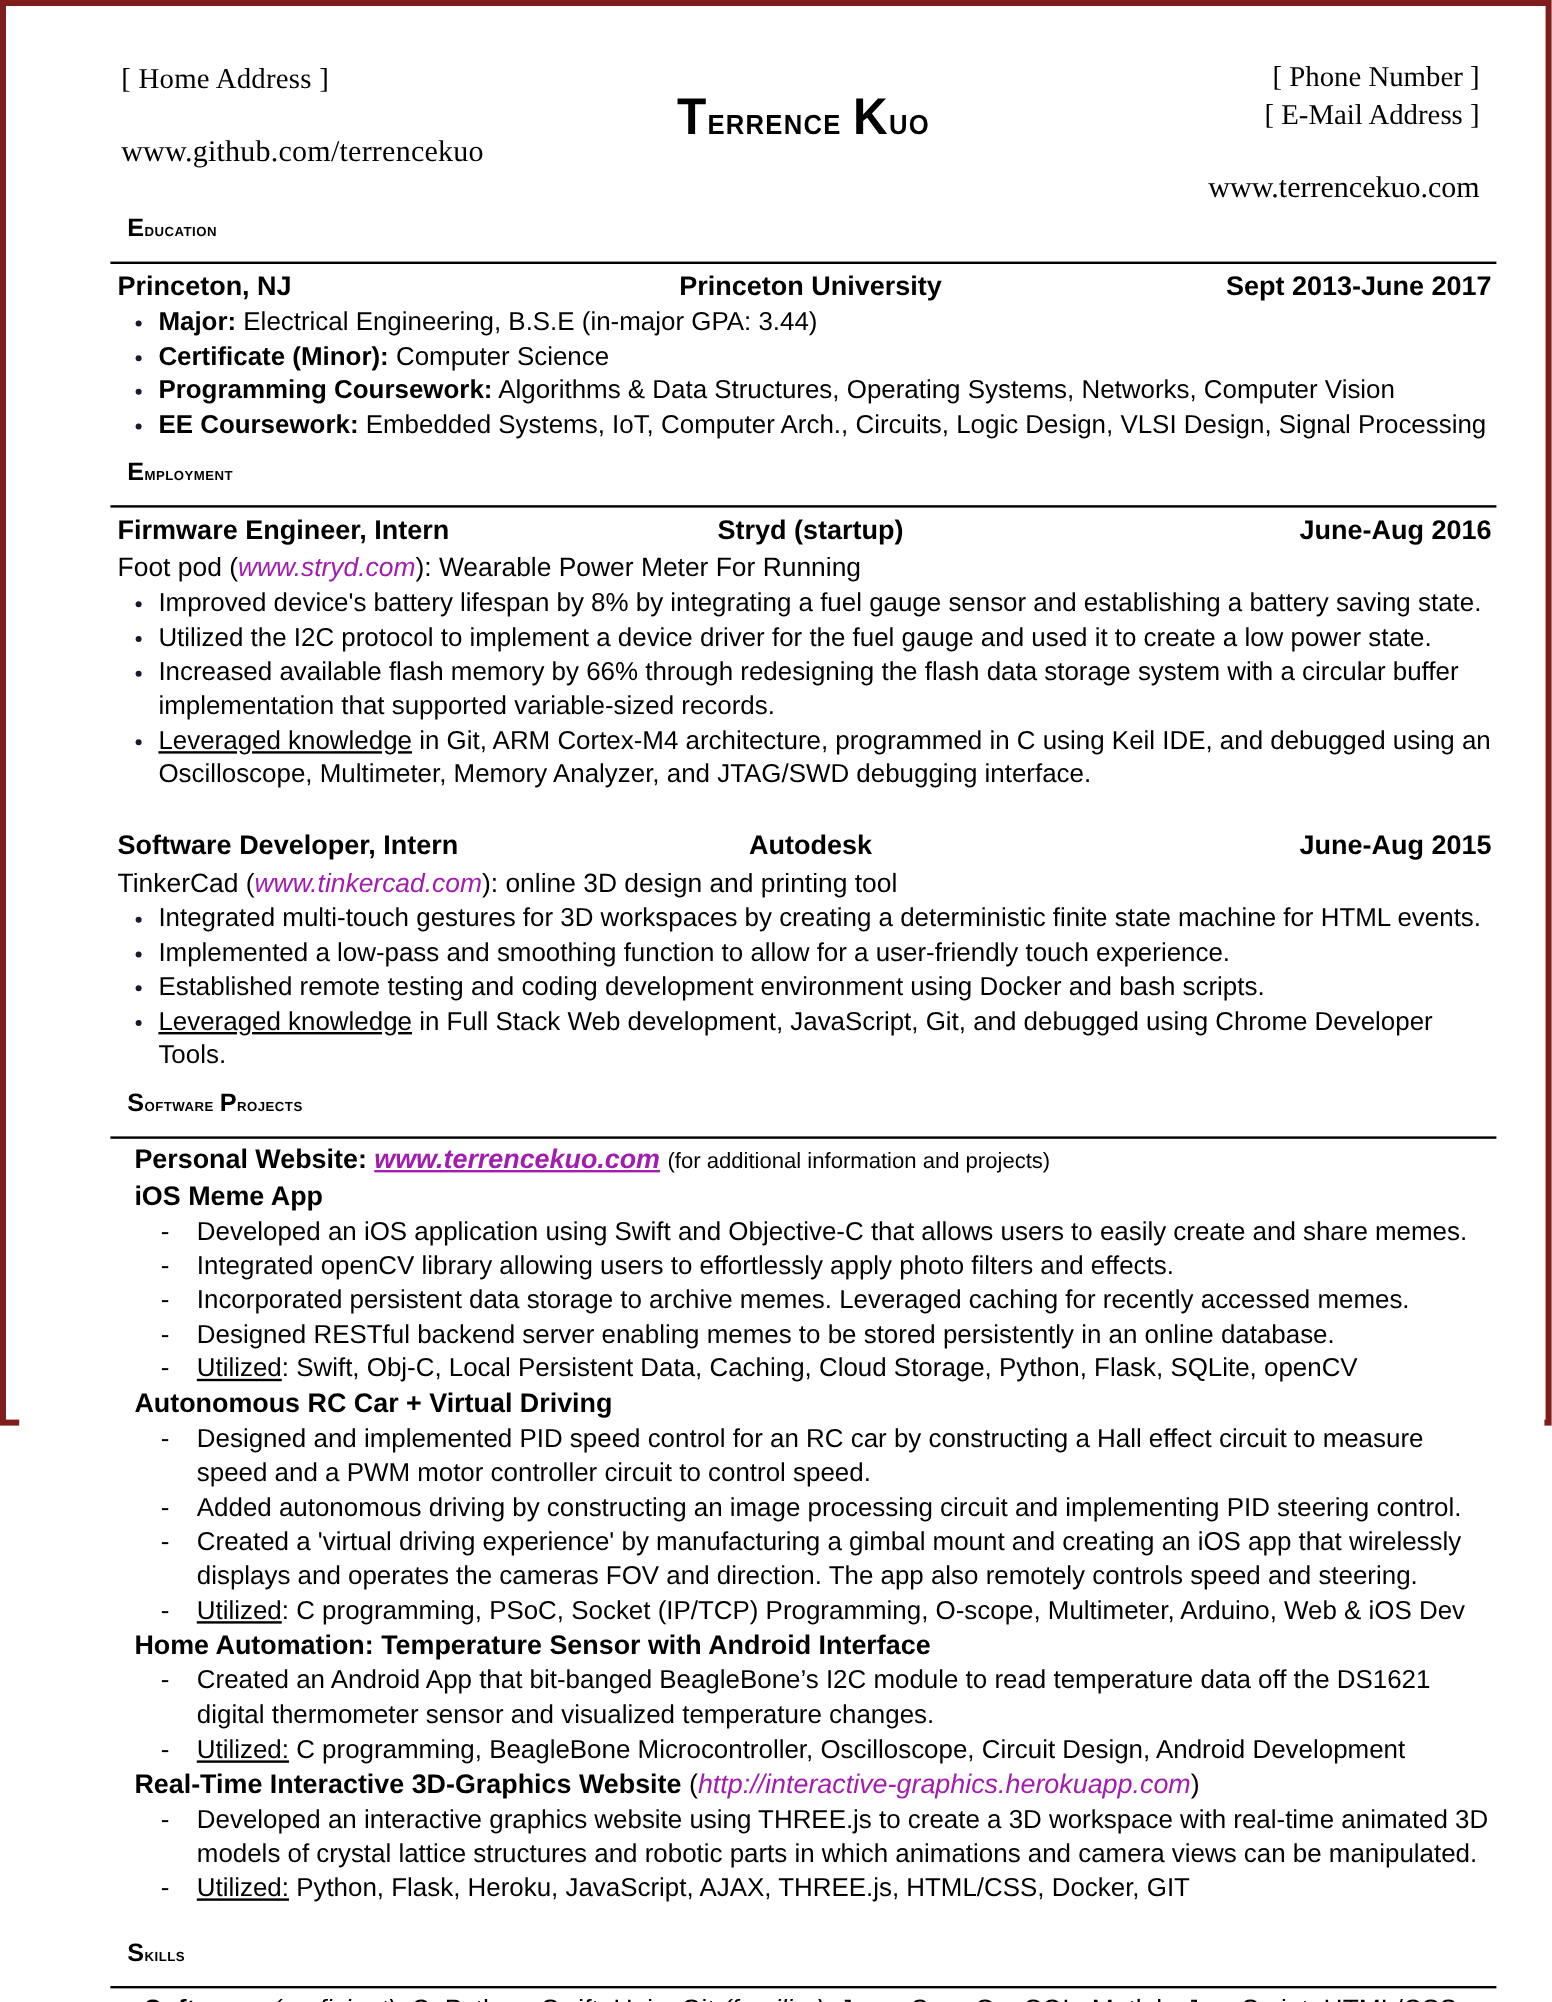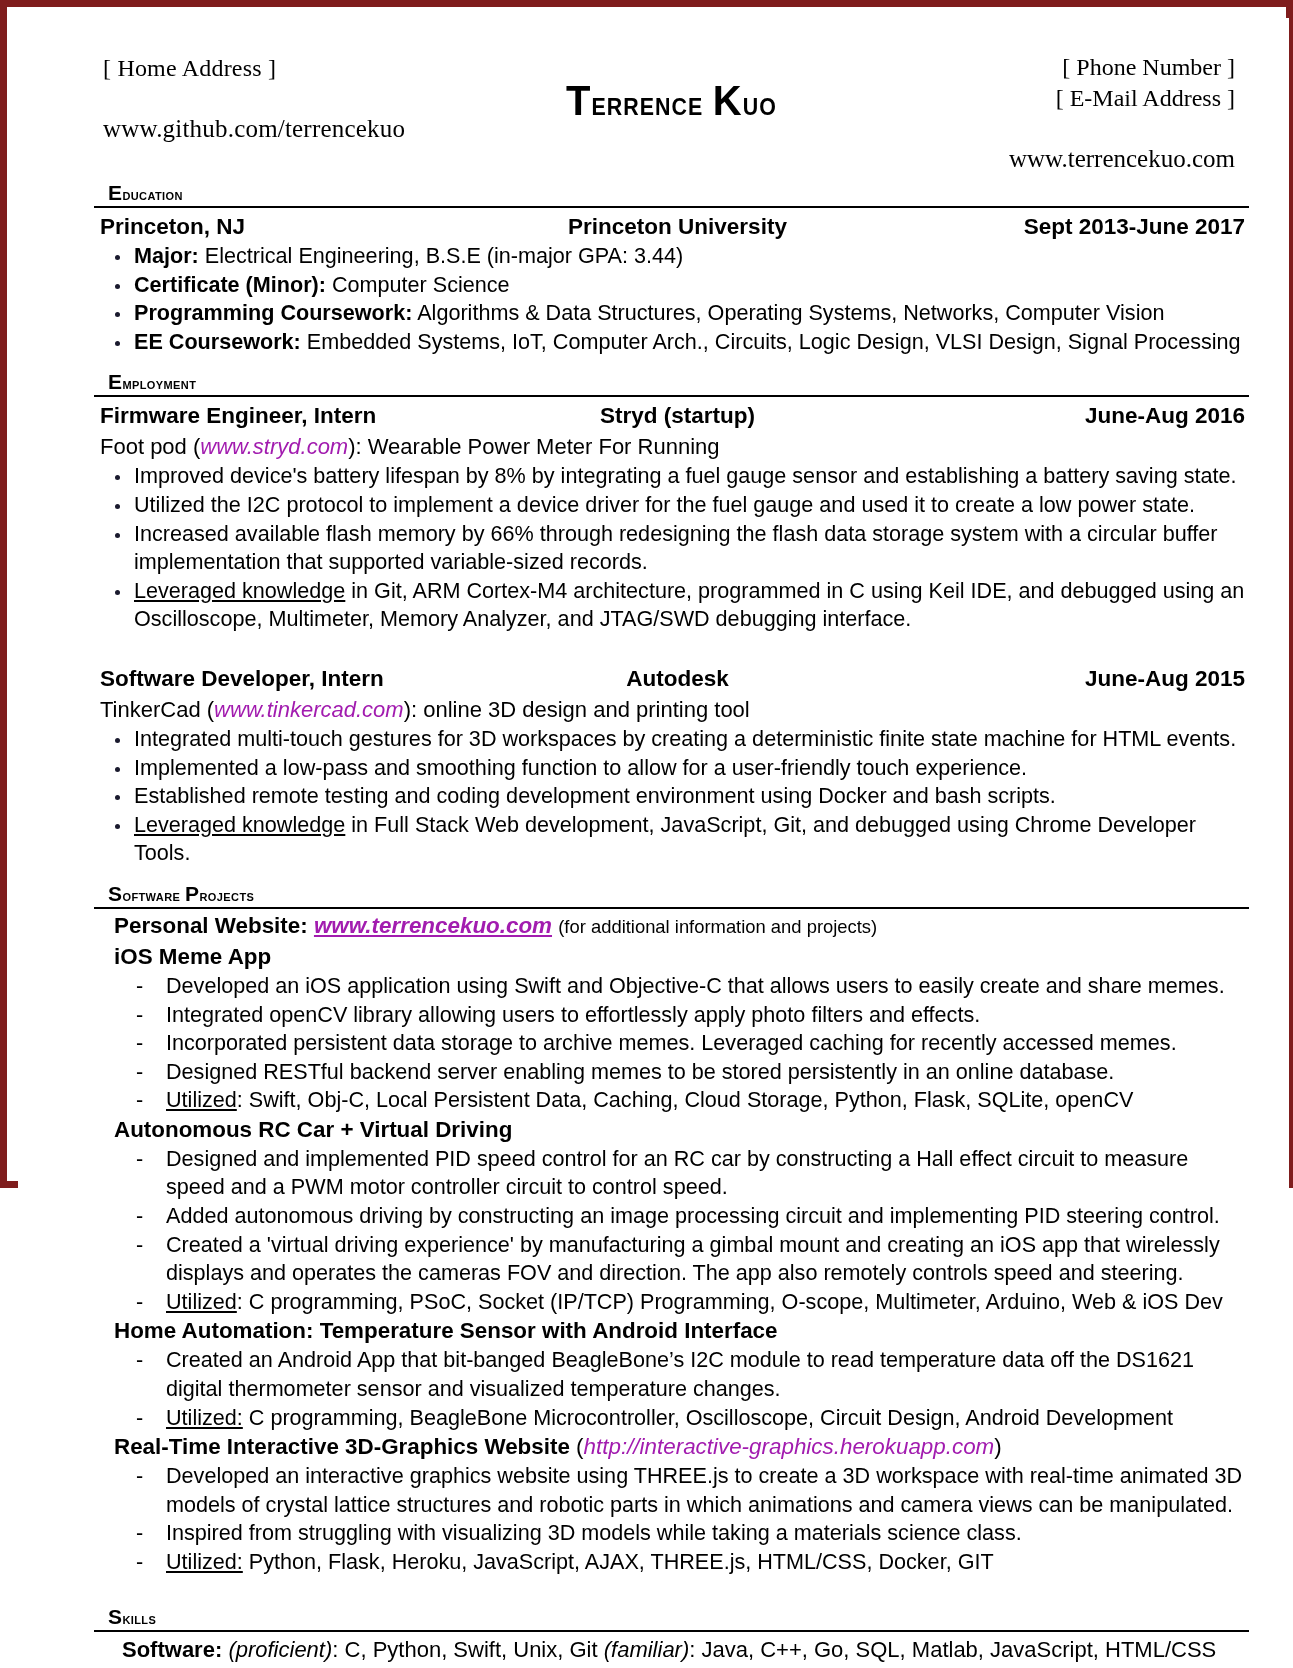--- a/index.html
+++ b/index.html
@@ -10,21 +10,21 @@
     font-family: "Liberation Sans", sans-serif;
     color: #000000;
     overflow: hidden;
   }
 
   
   .page-frame {
     position: absolute;
     left: 0; top: 0;
     width: 1293px; height: 1188px;
-    border: 7px solid #7f1d1d;
+    border: 5px solid #7f1d1d;
     background: #ffffff;
   }
 
   .sheet {
     position: absolute;
     left: 11px; top: 11px;
     width: 1271px; height: 1646px;
     background: #ffffff;
     padding: 34px 40px 0 76px;
   }
@@ -66,21 +66,21 @@
   .hdr-name .cap { font-size: 43px; }
 
   
   .section-head {
     font-family: "Liberation Sans Narrow","Liberation Sans", sans-serif;
     font-weight: 700;
     font-size: 16px;
     font-variant: small-caps;
     letter-spacing: .4px;
     padding-left: 14px;
-    padding-bottom: 1px;
+    padding-bottom: 15px;
     margin-top: 14px;
   }
   .section-head .cap { font-size: 21px; }
   .rule {
     border-bottom: 2.4px solid #000;
     margin: 0 0 2px 0;
     width: 100%;
   }
 
   
@@ -258,21 +258,20 @@
 
   <div class="proj-title">Home Automation: Temperature Sensor with Android Interface</div>
   <ul class="bullets dashes">
     <li><span>Created an Android App that bit-banged BeagleBone’s I2C module to read temperature data off the DS1621 digital thermometer sensor and visualized temperature changes.</span></li>
     <li><span class="u">Utilized:</span><span> C programming, BeagleBone Microcontroller, Oscilloscope, Circuit Design, Android Development</span></li>
   </ul>
 
   <div class="proj-title"><span>Real-Time Interactive 3D-Graphics Website</span> <span class="url">(<span class="link">http://interactive-graphics.herokuapp.com</span>)</span></div>
   <ul class="bullets dashes">
     <li><span>Developed an interactive graphics website using THREE.js to create a 3D workspace with real-time animated 3D models of crystal lattice structures and robotic parts in which animations and camera views can be manipulated.</span></li>
-    <li><span>Inspired from struggling with visualizing 3D models while taking a materials science class.</span></li>
     <li><span class="u">Utilized:</span><span> Python, Flask, Heroku, JavaScript, AJAX, THREE.js, HTML/CSS, Docker, GIT</span></li>
   </ul>
 
   <div class="gap-md"></div>
 
   <div class="section-head"><span class="cap">S</span><span>kills</span></div>
   <div class="rule"></div>
 
   <div class="skills-line"><span class="b">Software:</span> <span class="i">(</span><span class="i">proficient)</span><span>: C, Python, Swift, Unix, Git </span><span class="i">(familiar)</span><span>: Java, C++, Go, SQL, Matlab, JavaScript, HTML/CSS</span></div>
 

